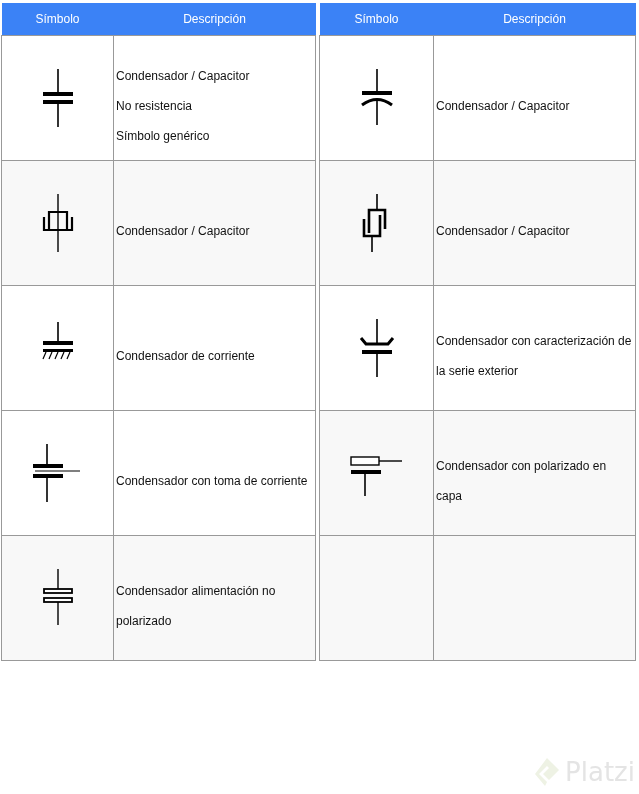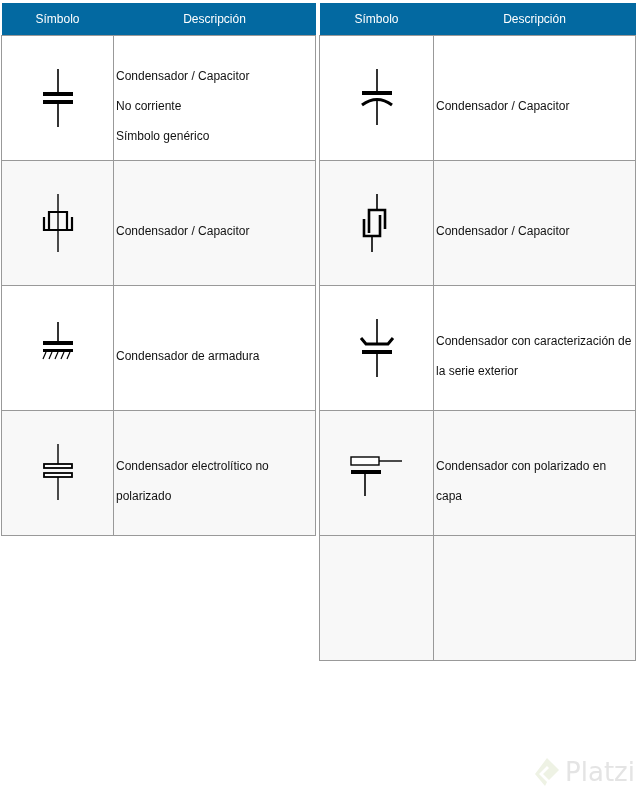--- a/index.html
+++ b/index.html
@@ -1,21 +1,21 @@
 <!DOCTYPE html>
 <html><head>
   <meta charset="utf-8">
   <style>
     html, body { margin: 0; padding: 0; background: #ffffff; }
     body { width: 639px; height: 794px; position: relative; overflow: hidden;
            font-family: "Liberation Sans", sans-serif; }
     .tbl { position: absolute; top: 3px; border-collapse: collapse; table-layout: fixed; }
     .tbl.left { left: 1px; width: 315px; }
     .tbl.right { left: 319px; width: 317px; }
-    .tbl th { background: #0369a1; color: #ffffff; font-weight: normal; font-size: 12px;
+    .tbl th { background: #3b82f6; color: #ffffff; font-weight: normal; font-size: 12px;
               height: 32px; padding: 0; text-align: center; border: none; }
     .tbl td { border: 1px solid #999999; padding: 0; height: 124px; vertical-align: middle; }
     .tbl tr.alt td { background: #f8f8f8; }
     .tbl tr.last td { height: 124px; }
     .sym { text-align: center; }
     .desc { font-size: 12px; color: #111111; line-height: 14px; padding-left: 2px !important; }
     .desc span { display: block; margin-top: 16px; }
     svg { display: block; margin: 0 auto; }
     .watermark { position: absolute; right: 4px; bottom: 6px; display: flex; align-items: center;
                  gap: 4px; color: #e4e4e4; font-size: 26px; font-family: "DejaVu Sans", sans-serif; }
@@ -40,21 +40,21 @@
       <td class="sym">
         <svg width="40" height="60" viewBox="0 0 40 60">
           <line x1="20" y1="1" x2="20" y2="25" stroke="#000" stroke-width="1.6"></line>
           <rect x="5" y="24" width="30" height="4" fill="#000"></rect>
           <rect x="5" y="32" width="30" height="4" fill="#000"></rect>
           <line x1="20" y1="36" x2="20" y2="59" stroke="#000" stroke-width="1.6"></line>
         </svg>
       </td>
       <td class="desc">
         <span>Condensador / Capacitor</span>
-        <span>No corriente</span>
+        <span>No resistencia</span>
         <span>Símbolo genérico</span>
       </td>
     </tr>
     <tr class="alt">
       <td class="sym">
         <svg width="40" height="60" viewBox="0 0 40 60">
           <line x1="20" y1="1" x2="20" y2="59" stroke="#000" stroke-width="1.4"></line>
           <path d="M6 24 V37 H34 V24" fill="none" stroke="#000" stroke-width="2.2"></path>
           <path d="M11 37 V19 H29 V37" fill="none" stroke="#000" stroke-width="2.2"></path>
         </svg>
@@ -72,34 +72,48 @@
           <g stroke="#000" stroke-width="1.2">
             <line x1="8" y1="34" x2="5" y2="41"></line>
             <line x1="14" y1="34" x2="11" y2="41"></line>
             <line x1="20" y1="34" x2="17" y2="41"></line>
             <line x1="26" y1="34" x2="23" y2="41"></line>
             <line x1="32" y1="34" x2="29" y2="41"></line>
           </g>
         </svg>
       </td>
       <td class="desc">
-        <span>Condensador de armadura</span>
+        <span>Condensador de corriente</span>
+      </td>
+    </tr>
+    <tr>
+      <td class="sym">
+        <svg width="52" height="60" viewBox="0 0 52 60">
+          <line x1="15" y1="1" x2="15" y2="22" stroke="#000" stroke-width="1.6"></line>
+          <rect x="1" y="21" width="30" height="4" fill="#000"></rect>
+          <line x1="3" y1="28" x2="48" y2="28" stroke="#000" stroke-width="1.2"></line>
+          <rect x="1" y="31" width="30" height="4" fill="#000"></rect>
+          <line x1="15" y1="35" x2="15" y2="59" stroke="#000" stroke-width="1.6"></line>
+        </svg>
+      </td>
+      <td class="desc">
+        <span>Condensador con toma de corriente</span>
       </td>
     </tr>
     <tr class="alt last">
       <td class="sym">
         <svg width="40" height="60" viewBox="0 0 40 60">
           <line x1="20" y1="1" x2="20" y2="21" stroke="#000" stroke-width="1.4"></line>
           <rect x="6" y="21" width="28" height="4" fill="#fff" stroke="#000" stroke-width="1.8"></rect>
           <rect x="6" y="30" width="28" height="4" fill="#fff" stroke="#000" stroke-width="1.8"></rect>
           <line x1="20" y1="34" x2="20" y2="57" stroke="#000" stroke-width="1.4"></line>
         </svg>
       </td>
       <td class="desc">
-        <span>Condensador electrolítico no</span>
+        <span>Condensador alimentación no</span>
         <span>polarizado</span>
       </td>
     </tr>
   </tbody>
 </table>
 
 <table class="tbl right">
   <colgroup>
       <col style="width:114px">
       <col>

